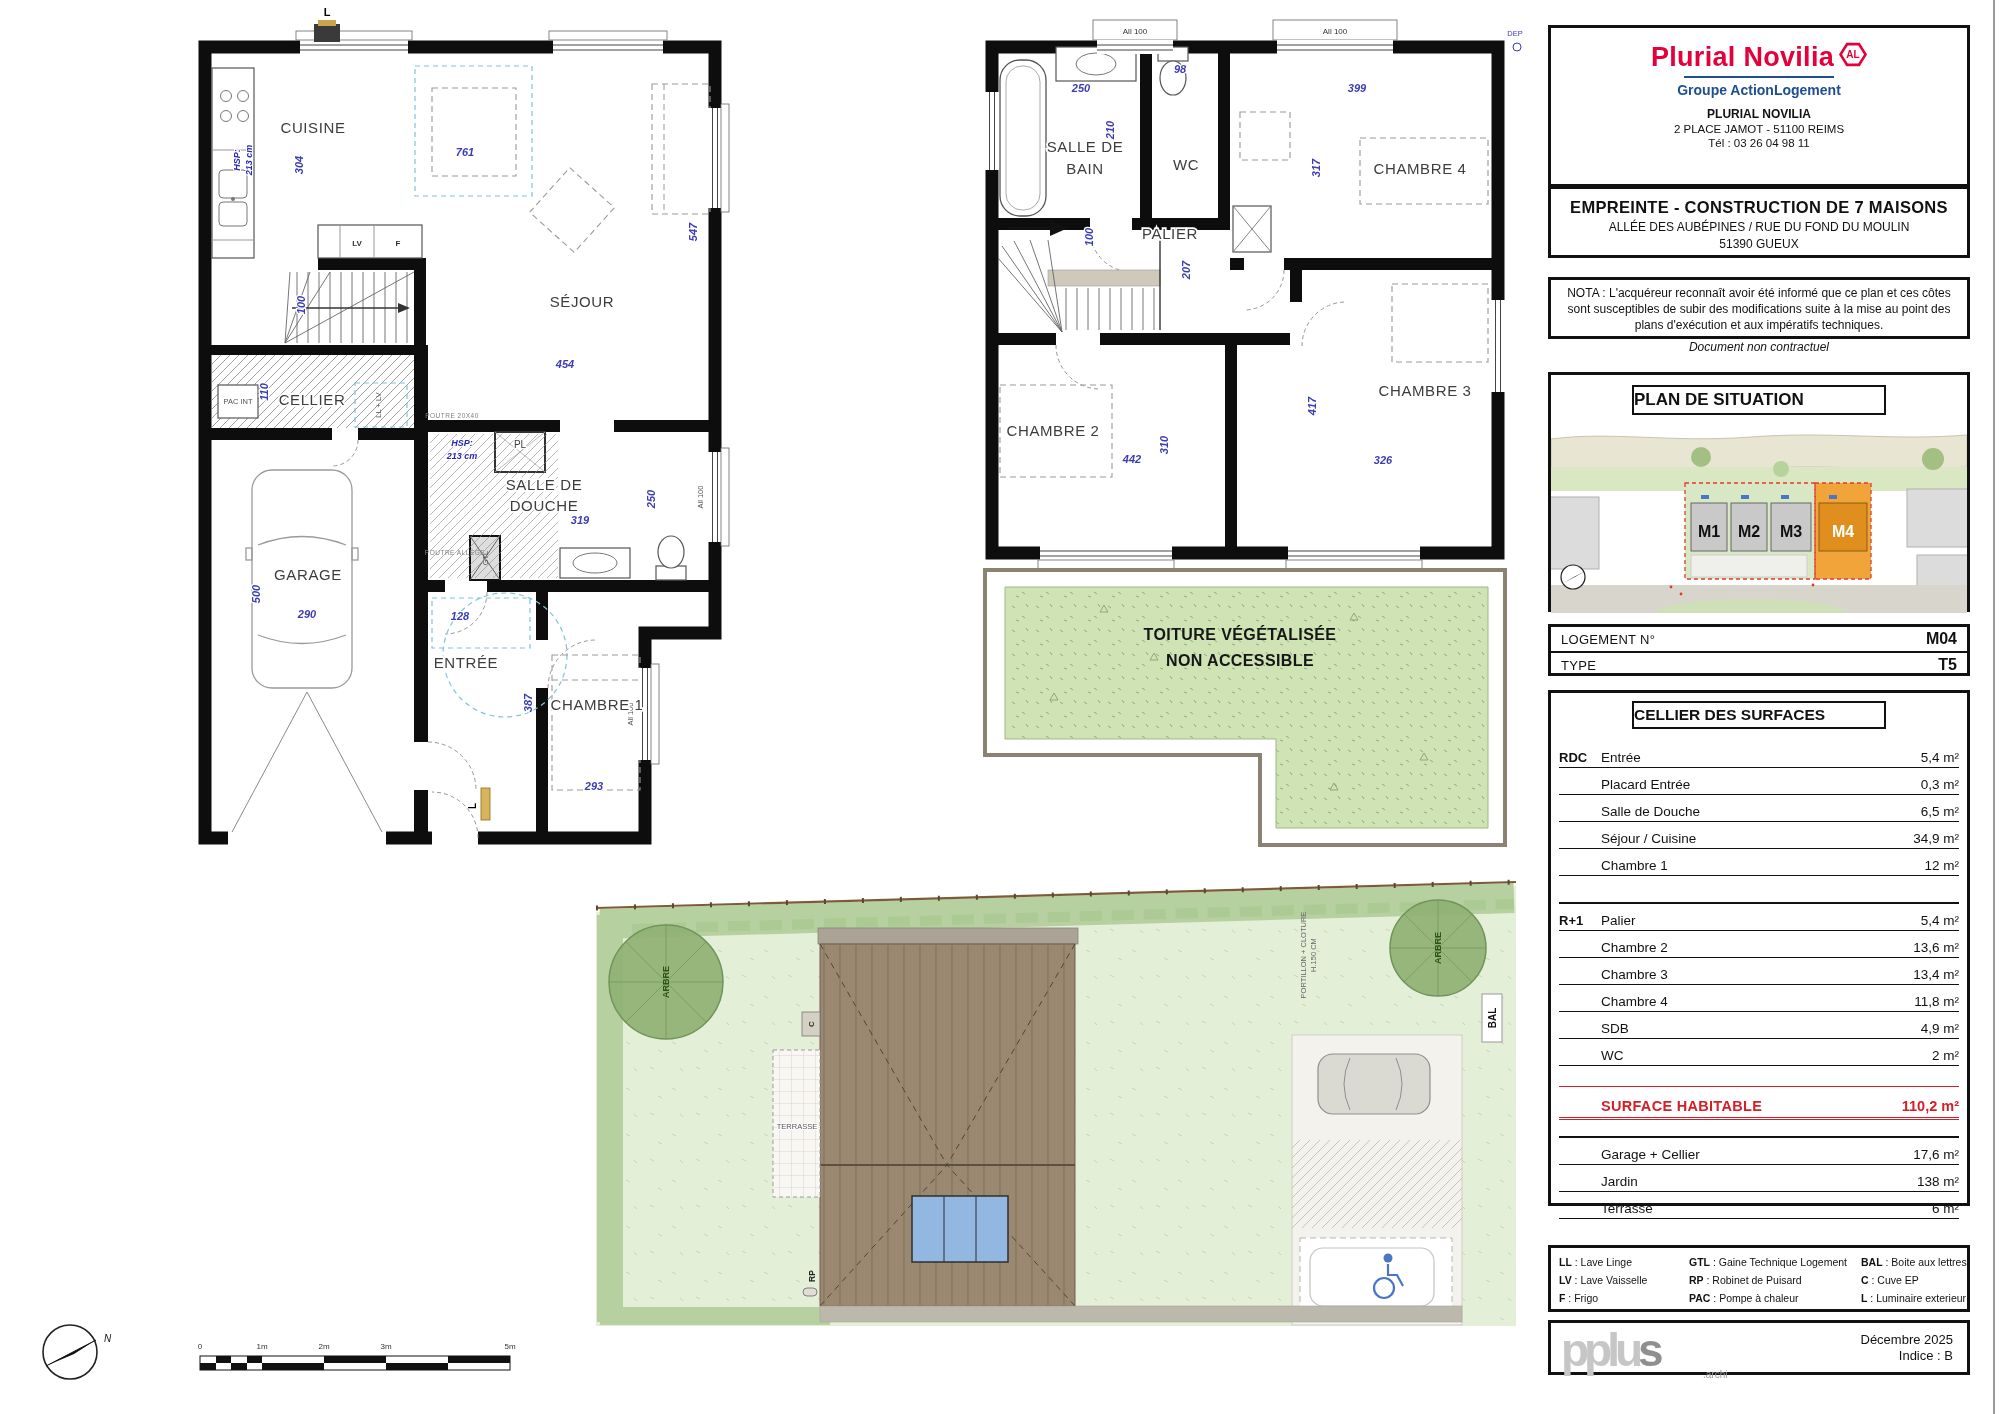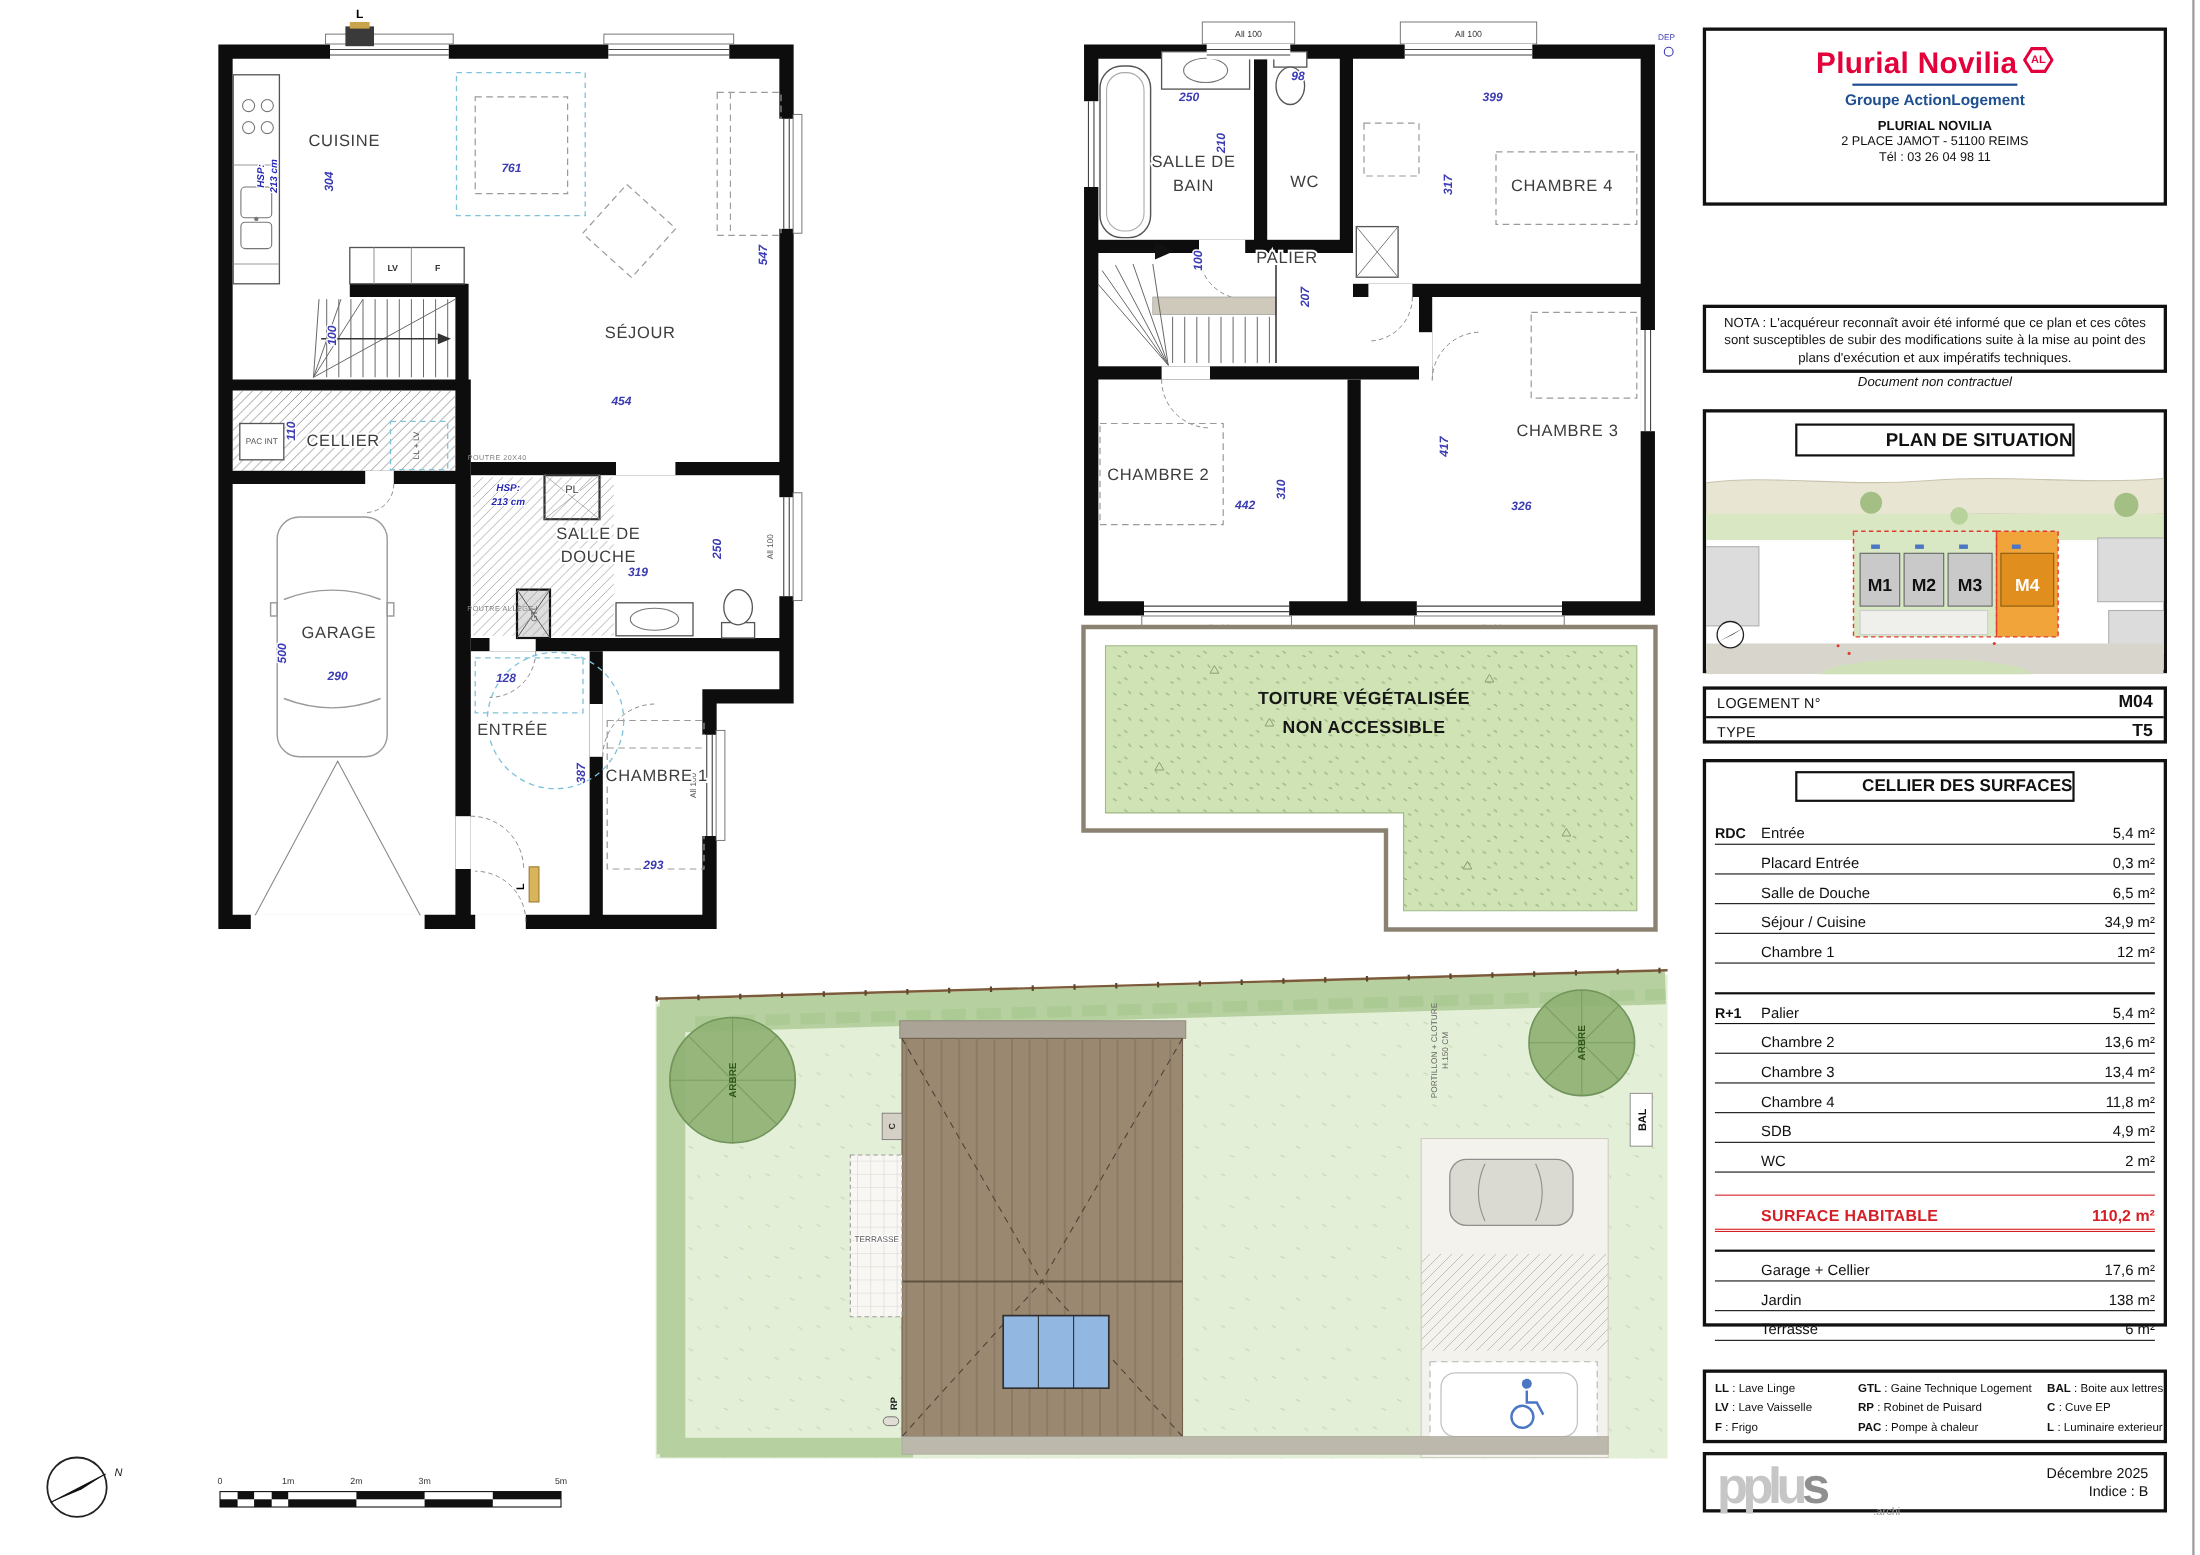--- a/index.html
+++ b/index.html
@@ -34,21 +34,21 @@
   .badge .t{position:absolute;inset:0;display:flex;align-items:center;justify-content:center;font-size:10px;font-weight:bold;color:#e4003a}
   .logodiv{width:150px;margin:3px auto 4px;border-top:2px solid #1d4f91}
   .group{font-size:14px;font-weight:bold;color:#1d4f91;text-align:center}
   .coname{font-size:12px;font-weight:bold;text-align:center;margin-top:9px}
   .coline{font-size:11.5px;text-align:center;margin-top:2px}
   .ptitle{font-size:16.5px;font-weight:bold;text-align:center;padding-top:9px;letter-spacing:.3px}
   .pline{font-size:12px;text-align:center;margin-top:3px}
   .nota{font-size:12px;line-height:1.32;text-align:center;padding:6px 10px 0}
   .notadiv{border-top:1.5px solid #111;margin:4px 8px 2px}
   .notafoot{font-size:12px;font-style:italic;text-align:center}
-  .subbox{border:2.5px solid #111;font-weight:bold;text-align:right;margin:12px auto;background:#fff}
+  .subbox{border:2.5px solid #111;font-weight:bold;text-align:left;margin:12px auto;background:#fff}
   .lrow{display:flex;align-items:center;height:24px;padding:0 10px}
   .lrow .lab{font-size:13px;letter-spacing:.3px}
   .lrow .val{margin-left:auto;font-size:16px;font-weight:bold}
   .tblwrap{padding:0 8px}
   .srow{display:flex;align-items:flex-end;height:26px;border-bottom:1.5px solid #111;position:relative}
   .srow .grp{width:42px;font-size:13px;font-weight:bold;padding-bottom:2px}
   .srow .rname{font-size:13.5px;padding-bottom:2px}
   .srow .rval{margin-left:auto;font-size:13.5px;padding-bottom:2px}
   .gaprow{height:26px;border-bottom:2px solid #111}
   .redrow{display:flex;align-items:flex-end;height:30px;margin-top:20px;border-top:1.5px solid #d41f26;border-bottom:3px double #d41f26;color:#d41f26}
@@ -456,20 +456,25 @@
           <span class="t">AL</span>
         </span>
   </div>
   <div class="logodiv"></div>
   <div class="group">Groupe ActionLogement</div>
   <div class="coname">PLURIAL NOVILIA</div>
   <div class="coline">2 PLACE JAMOT - 51100 REIMS</div>
   <div class="coline">Tél : 03 26 04 98 11</div>
 </div>
 
+<div class="box" style="top:186px;height:72px">
+  <div class="ptitle">EMPREINTE - CONSTRUCTION DE 7 MAISONS</div>
+  <div class="pline">ALLÉE DES AUBÉPINES / RUE DU FOND DU MOULIN</div>
+  <div class="pline">51390 GUEUX</div>
+</div>
 
 <div class="box" style="top:277px;height:62px">
   <div class="nota">
     <span>NOTA : L'acquéreur reconnaît avoir été informé que ce plan et ces côtes sont</span>
     <span>susceptibles de subir des modifications suite à la mise au point des plans</span>
     <span>d'exécution et aux impératifs techniques.</span>
   </div>
   <div class="notadiv"></div>
   <div class="notafoot">Document non contractuel</div>
 </div>

